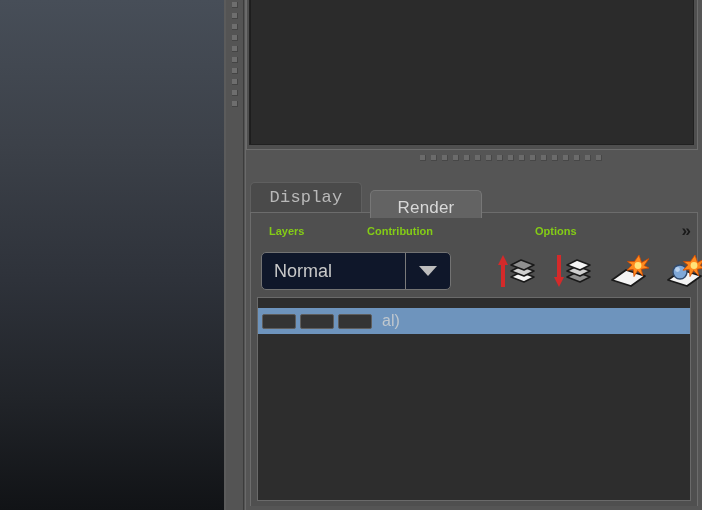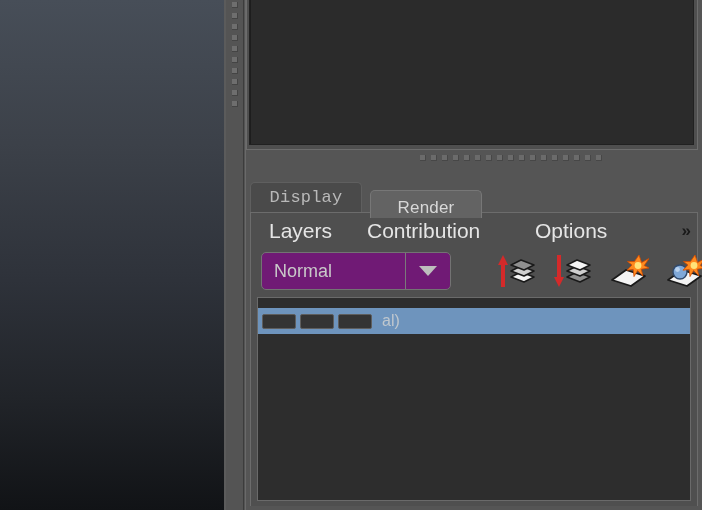--- a/index.html
+++ b/index.html
@@ -167,24 +167,25 @@
   .menubar {
     position: absolute;
     left: 0; top: 0;
     width: 100%; height: 36px;
   }
   .menu-item {
     position: absolute;
     top: 6px;
     height: 24px;
     line-height: 24px;
-    color: #e5e5e5;
-    font-size: 21px;
+    color: #84cc16;
+    font-size: 11px;
     padding: 0 4px;
     white-space: nowrap;
+    font-weight: bold;
   }
   .m-layers { left: 14px; }
   .m-contrib { left: 112px; }
   .m-options { left: 280px; }
   .menu-overflow {
     position: absolute;
     right: 8px; top: 7px;
     color: #1a1a1a;
     font-size: 17px;
     font-weight: bold;
@@ -195,21 +196,21 @@
   
   .ctrlrow {
     position: absolute;
     left: 0; top: 36px;
     width: 100%; height: 46px;
   }
   .dropdown {
     position: absolute;
     left: 10px; top: 3px;
     width: 190px; height: 38px;
-    background: #701a75;
+    background: #0f172a;
     border: 1px solid #737373;
     border-radius: 5px;
     box-sizing: border-box;
     display: flex;
     align-items: center;
   }
   .dropdown .label {
     flex: 1;
     padding-left: 12px;
     color: #c9c9c9;

